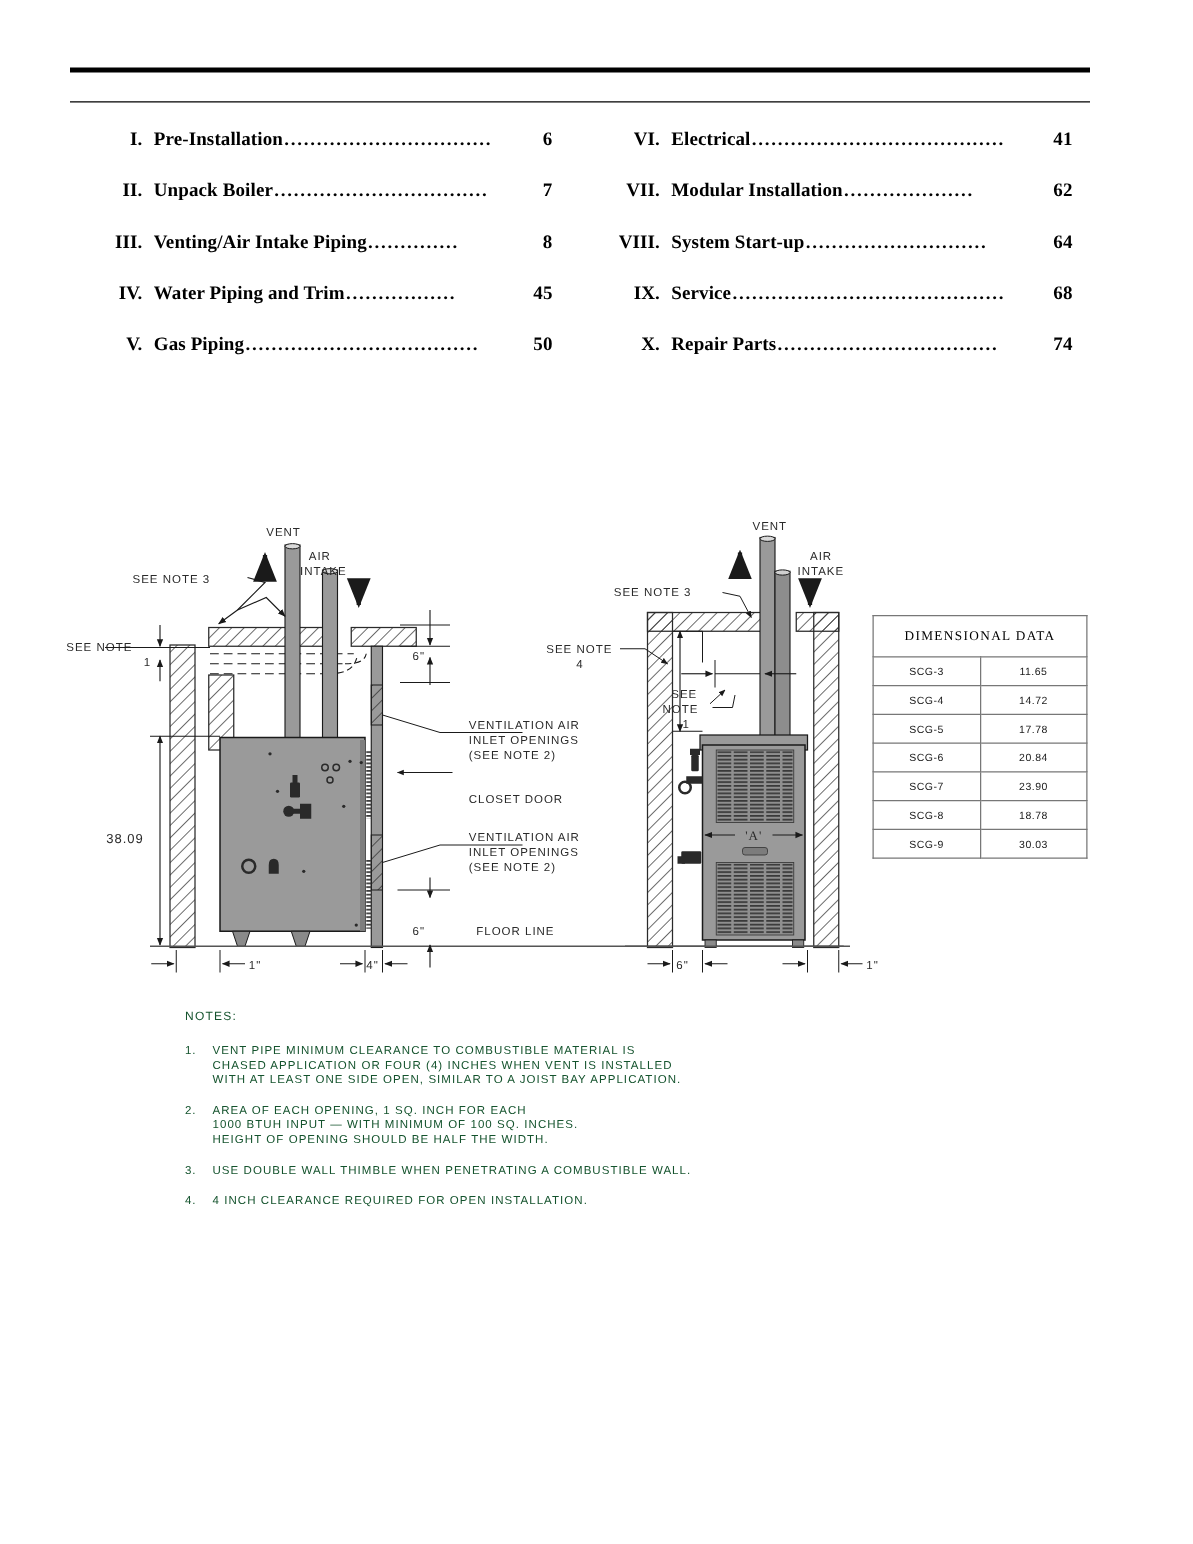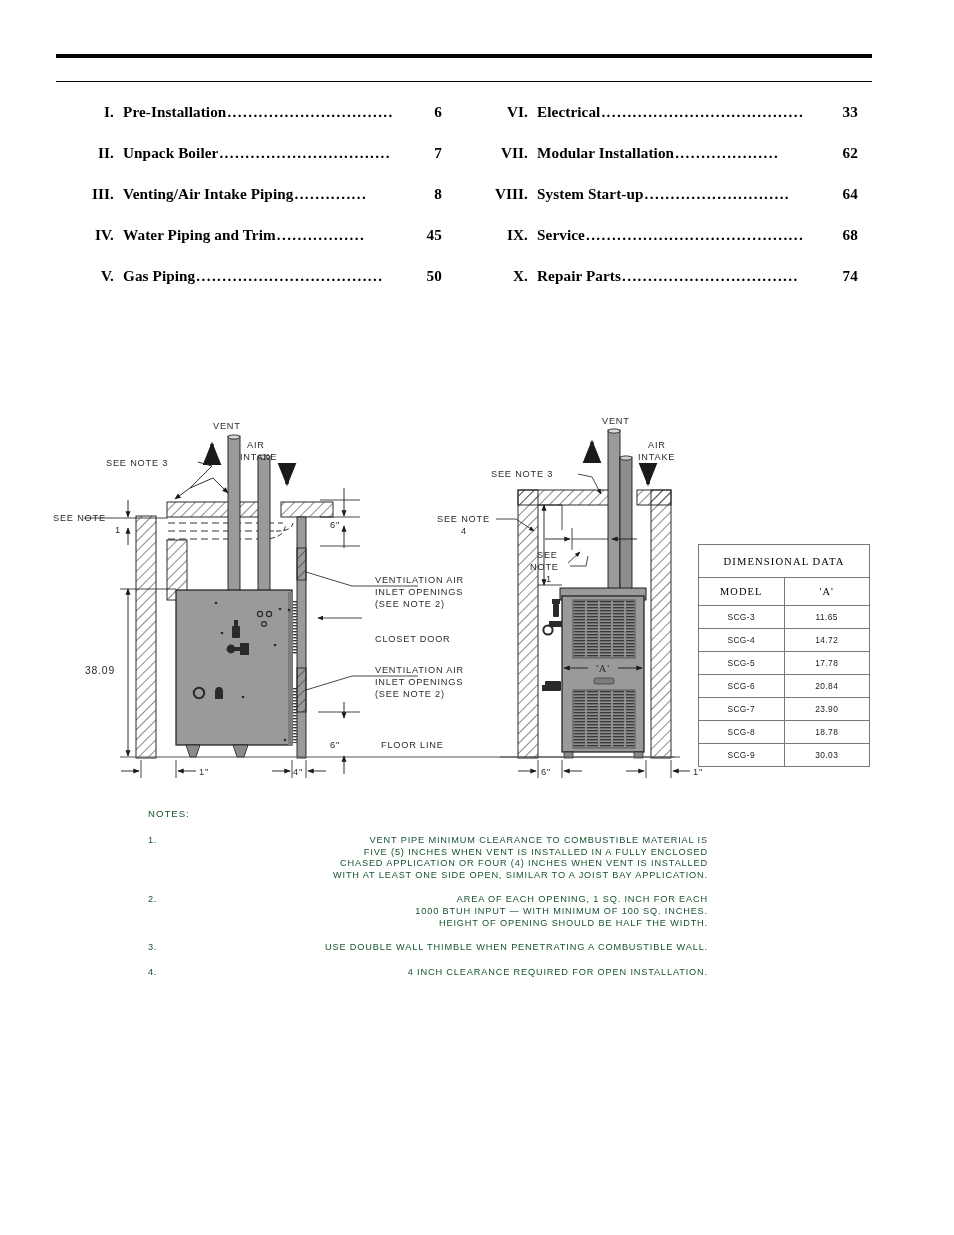--- a/index.html
+++ b/index.html
@@ -95,21 +95,21 @@
     top: 400px;
     width: 912px;
     height: 410px;
   }
   #drawing svg { display: block; }
 
   
   #dim-table {
     position: absolute;
     left: 698px;
-    top: 544px;
+    top: 492px;
     width: 172px;
     border: 1px solid #555;
     border-collapse: collapse;
     font-family: "Liberation Serif", serif;
     background: #fff;
   }
   #dim-table td, #dim-table th {
     border: 1px solid #777;
     text-align: center;
     font-weight: normal;
@@ -162,21 +162,20 @@
     letter-spacing: 0.6px;
   }
   #notes .note-lines {
     flex: 1 1 auto;
   }
   #notes .note-line {
     font-size: 9.2px;
     letter-spacing: 0.85px;
     line-height: 11.6px;
     white-space: nowrap;
-    text-align: right;
   }
 </style>
 </head>
 <body>
 
 <div id="page">
 
   <div class="rule-thick"></div>
   <div class="rule-thin"></div>
 
@@ -213,21 +212,21 @@
         <span class="toc-dots">....................................</span>
         <span class="toc-page">50</span>
       </div>
     </div>
 
     <div class="toc-col" id="toc-col-right">
       <div class="toc-row">
         <span class="toc-num">VI.</span>
         <span class="toc-title">Electrical</span>
         <span class="toc-dots">.......................................</span>
-        <span class="toc-page">33</span>
+        <span class="toc-page">41</span>
       </div>
       <div class="toc-row">
         <span class="toc-num">VII.</span>
         <span class="toc-title">Modular Installation</span>
         <span class="toc-dots">....................</span>
         <span class="toc-page">62</span>
       </div>
       <div class="toc-row">
         <span class="toc-num">VIII.</span>
         <span class="toc-title">System Start-up</span>
@@ -488,24 +487,20 @@
   <table id="dim-table">
     <colgroup>
       <col class="dt-col-model">
       <col class="dt-col-a">
     </colgroup>
     <tbody>
       <tr>
         <td class="dt-title" colspan="2">DIMENSIONAL  DATA</td>
       </tr>
       <tr>
-        <td class="dt-head">MODEL</td>
-        <td class="dt-head">'A'</td>
-      </tr>
-      <tr>
         <td class="dt-cell">SCG-3</td>
         <td class="dt-cell">11.65</td>
       </tr>
       <tr>
         <td class="dt-cell">SCG-4</td>
         <td class="dt-cell">14.72</td>
       </tr>
       <tr>
         <td class="dt-cell">SCG-5</td>
         <td class="dt-cell">17.78</td>
@@ -529,21 +524,20 @@
     </tbody>
   </table>
 
   <div id="notes">
     <div class="notes-heading">NOTES:</div>
 
     <div class="note-item">
       <div class="note-idx">1.</div>
       <div class="note-lines">
         <div class="note-line">VENT PIPE MINIMUM CLEARANCE TO COMBUSTIBLE MATERIAL IS</div>
-        <div class="note-line">FIVE (5) INCHES WHEN VENT IS INSTALLED IN A FULLY ENCLOSED</div>
         <div class="note-line">CHASED APPLICATION OR FOUR (4) INCHES WHEN VENT IS INSTALLED</div>
         <div class="note-line">WITH AT LEAST ONE SIDE OPEN, SIMILAR TO A JOIST BAY APPLICATION.</div>
       </div>
     </div>
 
     <div class="note-item">
       <div class="note-idx">2.</div>
       <div class="note-lines">
         <div class="note-line">AREA OF EACH OPENING, 1 SQ. INCH FOR EACH</div>
         <div class="note-line">1000 BTUH INPUT — WITH MINIMUM OF 100 SQ. INCHES.</div>

